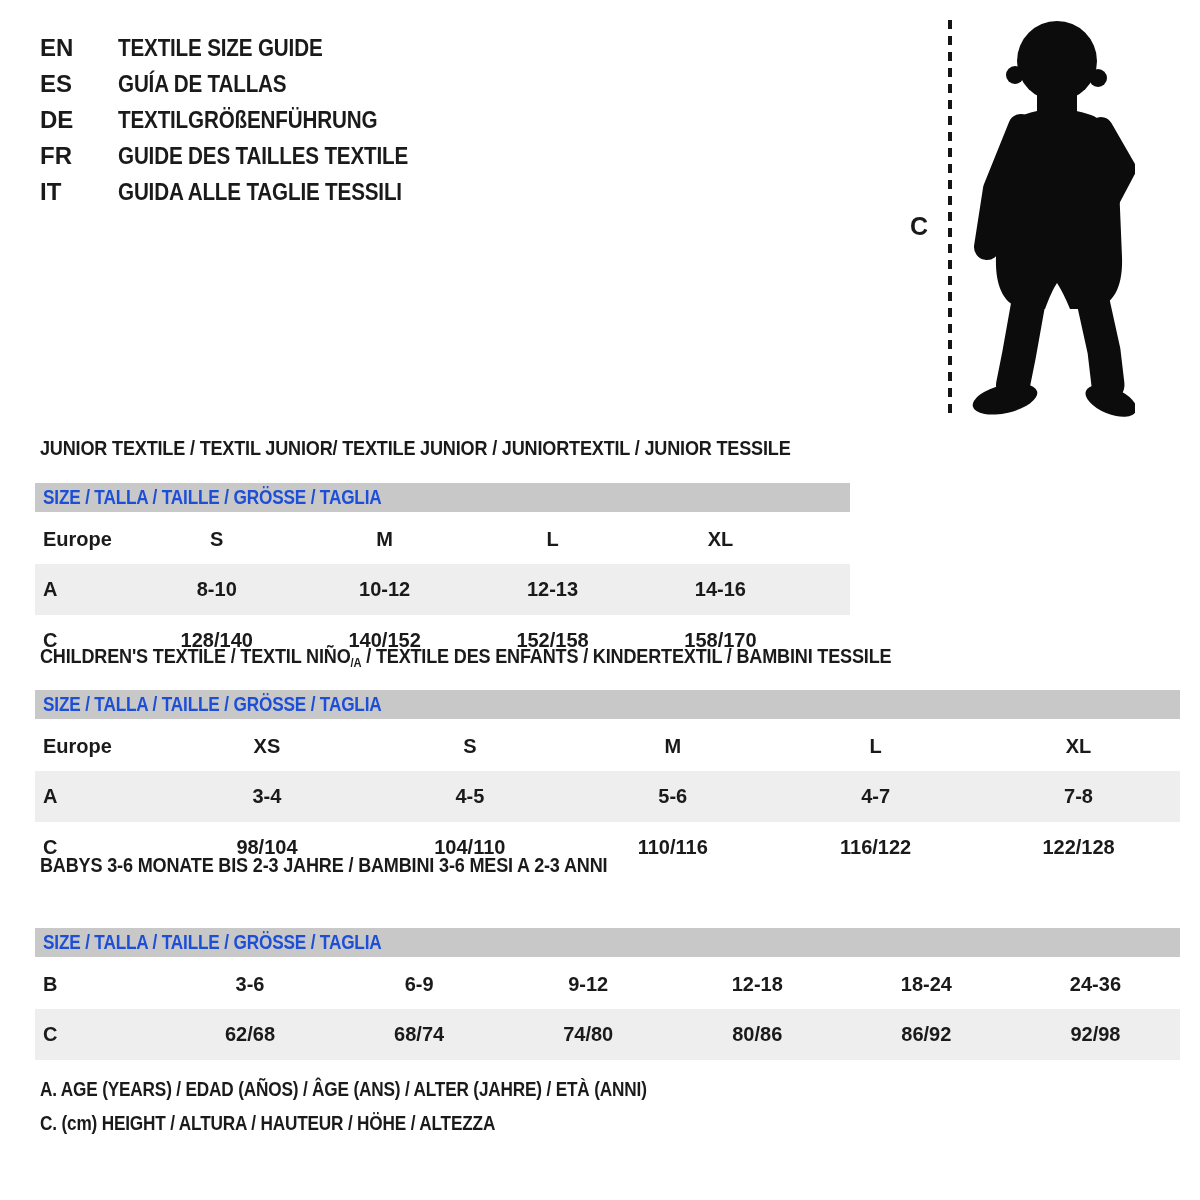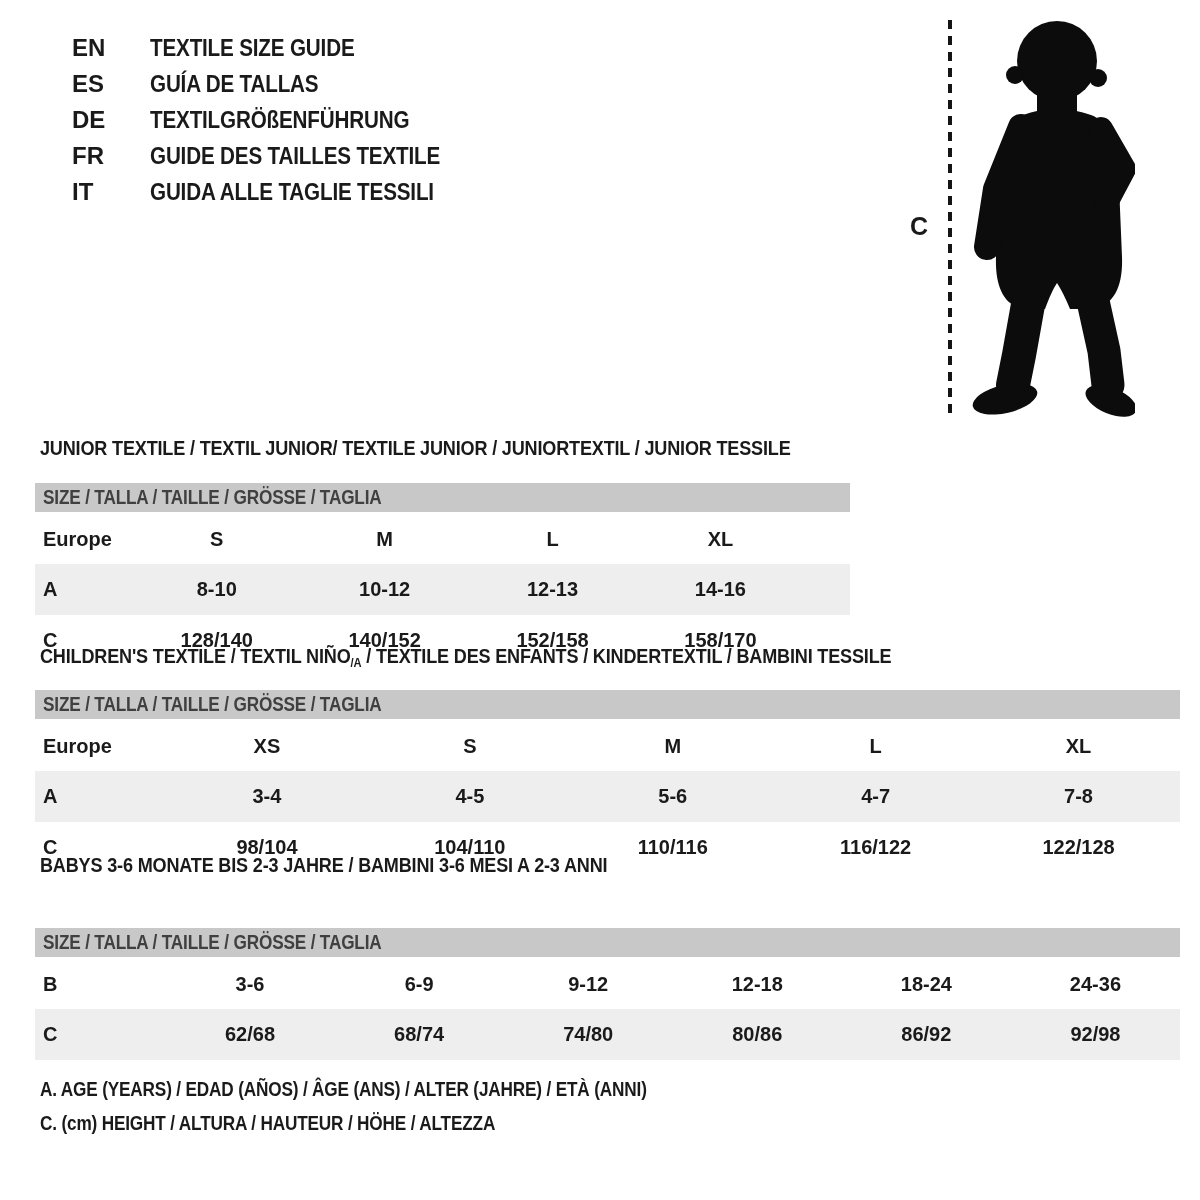--- a/index.html
+++ b/index.html
@@ -5,42 +5,42 @@
   html,body { margin:0; padding:0; background:#ffffff; }
   .page {
     position:relative; width:1200px; height:1200px; background:#ffffff;
     font-family:"Liberation Sans", sans-serif; font-weight:bold; color:#1a1a1a;
     overflow:hidden;
   }
   .cond { display:inline-block; white-space:nowrap; transform:scaleX(0.86); transform-origin:0 50%; letter-spacing:-0.2px; }
 
   
   .lang-list { position:absolute; left:40px; top:30px; }
-  .lang-row  { display:flex; height:36px; align-items:center; font-size:24px;margin-left:32px; }
+  .lang-row  { display:flex; height:36px; align-items:center; font-size:24px; }
   .lang-code { width:78px; flex:0 0 78px; }
 
   
   .measure-line {
     position:absolute; left:948px; top:20px; width:4px; height:396px;
     background:repeating-linear-gradient(to bottom, #141414 0 9px, transparent 9px 16px);
   }
   .measure-label { position:absolute; left:910px; top:212px; font-size:25px; }
   .silhouette { position:absolute; left:965px; top:16px; width:170px; height:402px; }
 
   
   .sec-title { position:absolute; left:40px; font-size:21px; white-space:nowrap; }
   .sec-title-2l { line-height:33px; }
 
   
   .size-table { position:absolute; border-collapse:collapse; table-layout:fixed; font-size:20px; color:#1a1a1a; }
   .size-table td { padding:0; vertical-align:middle; text-align:center; }
   .size-table tr { height:51px; }
   .size-table tr.hdr { height:30px; }
   .size-table tr.hdr td {
-    background:#c8c8c8; text-align:left; padding-left:8px; color:#404040;
+    background:#c8c8c8; text-align:left; padding-left:8px; color:#1d4ed8;
     border-bottom:2px solid #ffffff;
   }
   .size-table td.lbl { text-align:left; padding-left:8px; }
   .size-table tr.shaded td { background:#eeeeee; }
   .sub { font-size:13px; vertical-align:-4px; letter-spacing:-0.2px; }
 
   
   .legend { position:absolute; left:40px; top:1072px; font-size:20px; }
   .legend-line { height:34px; line-height:34px; white-space:nowrap; }
 </style>

